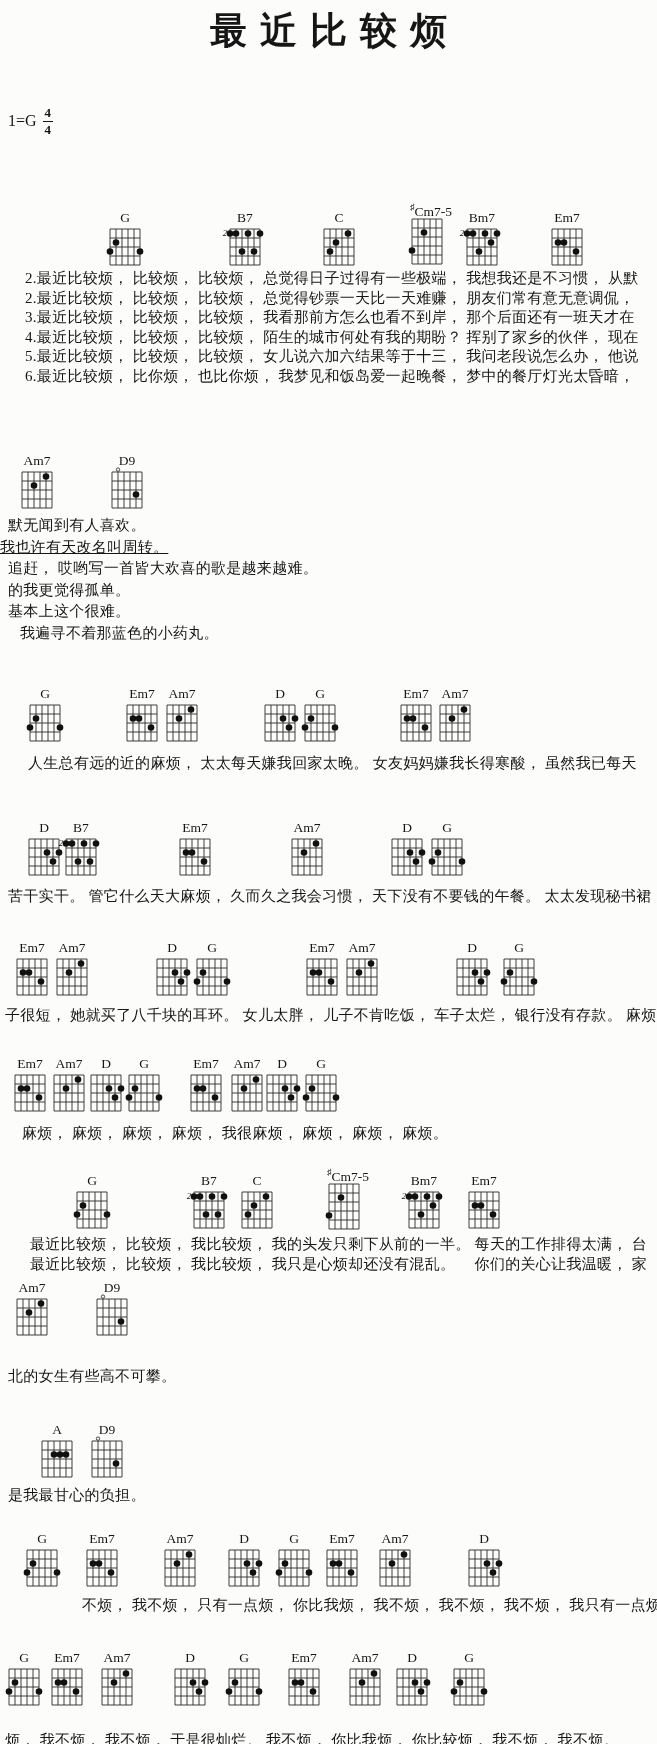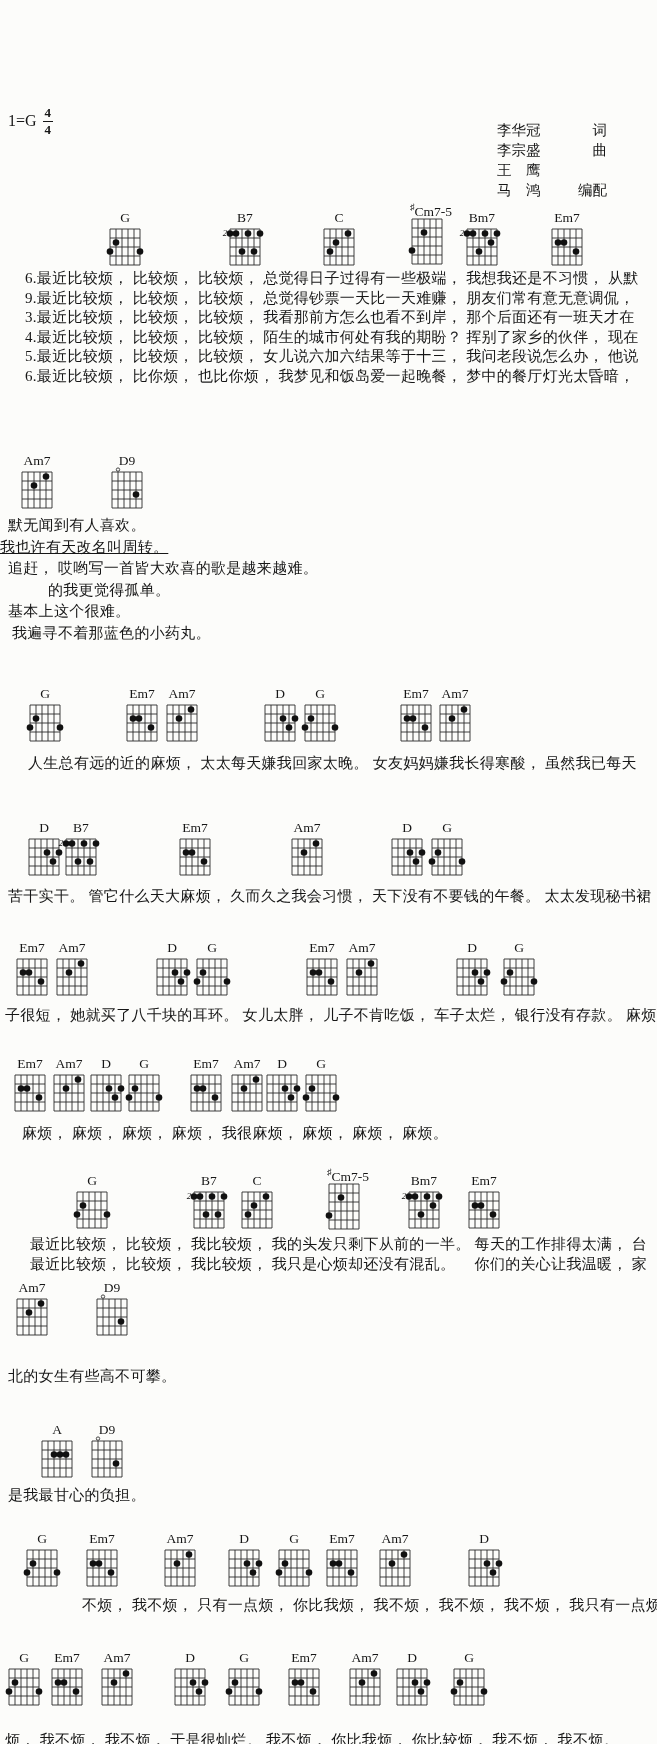--- a/index.html
+++ b/index.html
@@ -16,47 +16,30 @@
   .lyric{position:absolute;font-size:15px;white-space:nowrap;letter-spacing:.3px;line-height:17px;}
   .chord{position:absolute;width:34px;}
   .chord-label{font-size:13.5px;text-align:center;white-space:nowrap;height:15px;line-height:15px;}
   .chord-label sup{font-size:9px;}
   .chord svg{display:block;overflow:visible;}
 </style>
 </head>
 <body>
 
 <div class="page" style="--paper: #fcfcfa; --ink: #161616;">
+  <div class="title">最近比较烦</div>
 
   <div class="keysig">
     <span>1=G</span>
     <span class="frac">
       <span class="num">4</span>
       <span class="den">4</span>
     </span>
   </div>
 
-  <div class="credits" id="credits">
-      <div class="credit-row">
-        <span>李华冠</span>
-        <span>词</span>
-      </div>
-      <div class="credit-row">
-        <span>李宗盛</span>
-        <span>曲</span>
-      </div>
-      <div class="credit-row">
-        <span>王　鹰</span>
-        <span></span>
-      </div>
-      <div class="credit-row">
-        <span>马　鸿</span>
-        <span>编配</span>
-      </div>
-    </div>
 
   <div id="sheet-body">
       <div>
         <div class="chord" style="left: 108px; top: 210px;">
           <div class="chord-label">G</div>
           <svg width="34" height="42">
             <line x1="2" y1="4" x2="2" y2="40" stroke="#2a2a2a" stroke-width="0.9"></line>
             <line x1="8" y1="4" x2="8" y2="40" stroke="#2a2a2a" stroke-width="0.9"></line>
             <line x1="14" y1="4" x2="14" y2="40" stroke="#2a2a2a" stroke-width="0.9"></line>
             <line x1="20" y1="4" x2="20" y2="40" stroke="#2a2a2a" stroke-width="0.9"></line>
@@ -169,22 +152,22 @@
             <line x1="2" y1="13" x2="32" y2="13" stroke="#2a2a2a" stroke-width="0.9"></line>
             <line x1="2" y1="22" x2="32" y2="22" stroke="#2a2a2a" stroke-width="0.9"></line>
             <line x1="2" y1="31" x2="32" y2="31" stroke="#2a2a2a" stroke-width="0.9"></line>
             <line x1="2" y1="40" x2="32" y2="40" stroke="#2a2a2a" stroke-width="0.9"></line>
             <circle cx="8" cy="17.5" r="3.3" fill="#111"></circle>
             <circle cx="14" cy="17.5" r="3.3" fill="#111"></circle>
             <circle cx="26" cy="26.5" r="3.3" fill="#111"></circle>
           </svg>
         </div>
       </div>
-      <div class="lyric" style="left: 25px; top: 270px;">6.最近比较烦， 比较烦， 比较烦， 总觉得日子过得有一些极端， 我想我还是不习惯， 从默</div>
-      <div class="lyric" style="left: 25px; top: 289.5px;">9.最近比较烦， 比较烦， 比较烦， 总觉得钞票一天比一天难赚， 朋友们常有意无意调侃，</div>
+      <div class="lyric" style="left: 25px; top: 270px;">2.最近比较烦， 比较烦， 比较烦， 总觉得日子过得有一些极端， 我想我还是不习惯， 从默</div>
+      <div class="lyric" style="left: 25px; top: 289.5px;">2.最近比较烦， 比较烦， 比较烦， 总觉得钞票一天比一天难赚， 朋友们常有意无意调侃，</div>
       <div class="lyric" style="left: 25px; top: 309px;">3.最近比较烦， 比较烦， 比较烦， 我看那前方怎么也看不到岸， 那个后面还有一班天才在</div>
       <div class="lyric" style="left: 25px; top: 328.5px;">4.最近比较烦， 比较烦， 比较烦， 陌生的城市何处有我的期盼？ 挥别了家乡的伙伴， 现在</div>
       <div class="lyric" style="left: 25px; top: 348px;">5.最近比较烦， 比较烦， 比较烦， 女儿说六加六结果等于十三， 我问老段说怎么办， 他说</div>
       <div class="lyric" style="left: 25px; top: 367.5px;">6.最近比较烦， 比你烦， 也比你烦， 我梦见和饭岛爱一起晚餐， 梦中的餐厅灯光太昏暗，</div>
       <div>
         <div class="chord" style="left: 20px; top: 453px;">
           <div class="chord-label">Am7</div>
           <svg width="34" height="42">
             <line x1="2" y1="4" x2="2" y2="40" stroke="#2a2a2a" stroke-width="0.9"></line>
             <line x1="8" y1="4" x2="8" y2="40" stroke="#2a2a2a" stroke-width="0.9"></line>
@@ -216,23 +199,23 @@
             <line x1="2" y1="31" x2="32" y2="31" stroke="#2a2a2a" stroke-width="0.9"></line>
             <line x1="2" y1="40" x2="32" y2="40" stroke="#2a2a2a" stroke-width="0.9"></line>
             <circle cx="26" cy="26.5" r="3.3" fill="#111"></circle>
             <circle cx="8" cy="1.6" r="1.7" fill="none" stroke="#333" stroke-width="0.9"></circle>
           </svg>
         </div>
       </div>
       <div class="lyric" style="left: 8px; top: 517px;">默无闻到有人喜欢。</div>
       <div class="lyric" style="left: 0; top: 538.5px; text-decoration: underline;">我也许有天改名叫周转。</div>
       <div class="lyric" style="left: 8px; top: 560px;">追赶， 哎哟写一首皆大欢喜的歌是越来越难。</div>
-      <div class="lyric" style="left: 8px; top: 581.5px; margin-left: 40px;">的我更觉得孤单。</div>
+      <div class="lyric" style="left: 8px; top: 581.5px;">的我更觉得孤单。</div>
       <div class="lyric" style="left: 8px; top: 603px;">基本上这个很难。</div>
-      <div class="lyric" style="left: 12px; top: 624.5px;">我遍寻不着那蓝色的小药丸。</div>
+      <div class="lyric" style="left: 20px; top: 624.5px;">我遍寻不着那蓝色的小药丸。</div>
       <div>
         <div class="chord" style="left: 28px; top: 686px;">
           <div class="chord-label">G</div>
           <svg width="34" height="42">
             <line x1="2" y1="4" x2="2" y2="40" stroke="#2a2a2a" stroke-width="0.9"></line>
             <line x1="8" y1="4" x2="8" y2="40" stroke="#2a2a2a" stroke-width="0.9"></line>
             <line x1="14" y1="4" x2="14" y2="40" stroke="#2a2a2a" stroke-width="0.9"></line>
             <line x1="20" y1="4" x2="20" y2="40" stroke="#2a2a2a" stroke-width="0.9"></line>
             <line x1="26" y1="4" x2="26" y2="40" stroke="#2a2a2a" stroke-width="0.9"></line>
             <line x1="32" y1="4" x2="32" y2="40" stroke="#2a2a2a" stroke-width="0.9"></line>

